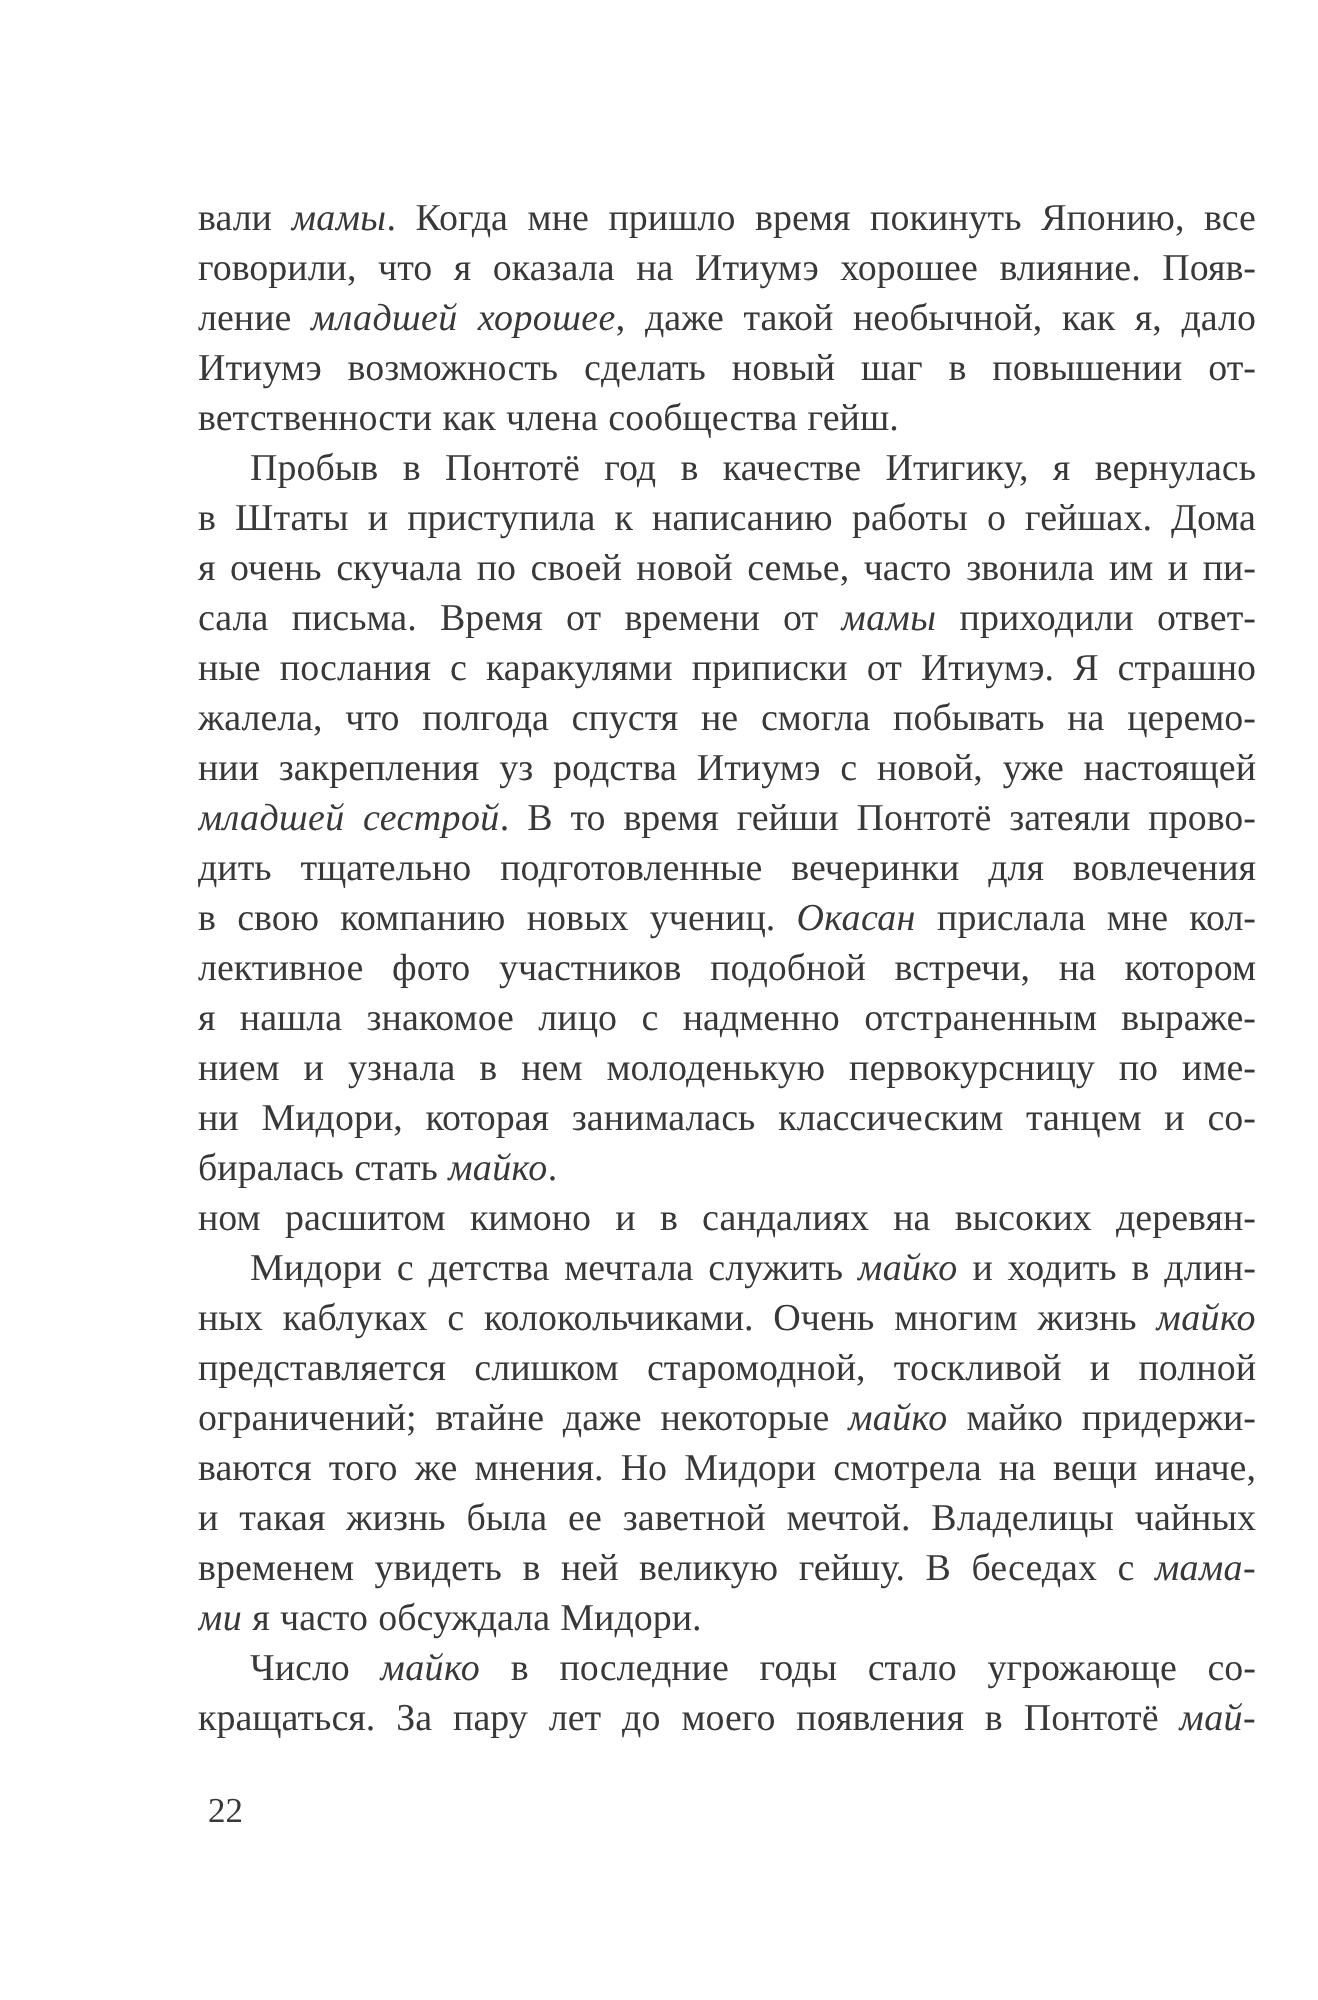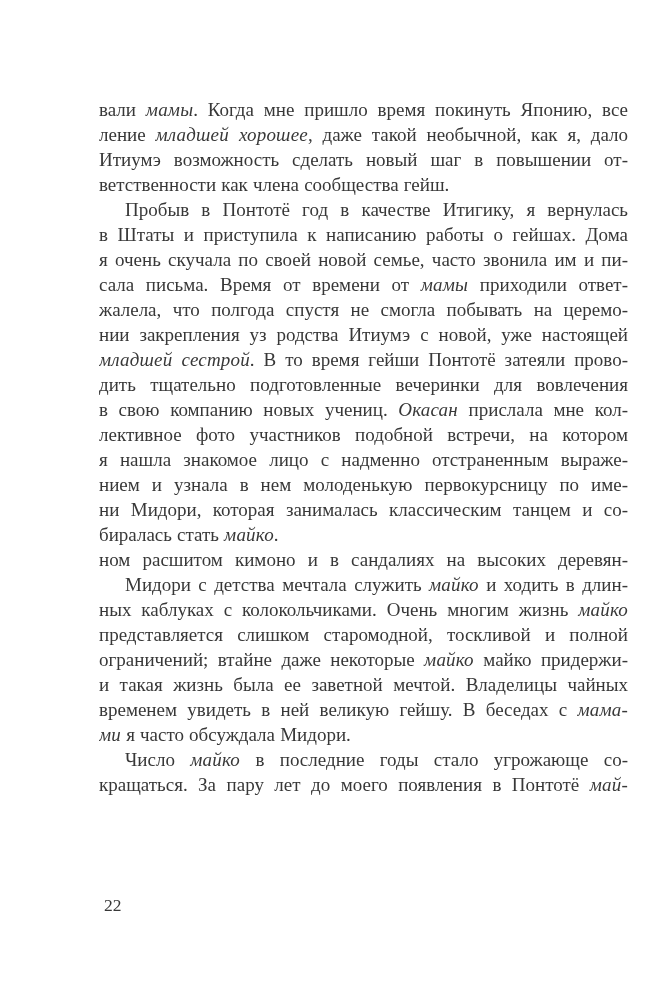--- a/index.html
+++ b/index.html
@@ -62,46 +62,49 @@
     color: var(--ink);
   }
 </style>
 </head>
 <body>
 
 <div class="book-page">
   <div class="text-block" id="text-block">
       <div class="paragraph">
         <div class="line"><span>вали </span><i>мамы</i><span>. Когда мне пришло время покинуть Японию, все</span></div>
+        <div class="line"><span>говорили, что я оказала на Итиумэ хорошее влияние. Появ-</span></div>
         <div class="line"><span>ление </span><i>младшей хорошее</i><span>, даже такой необычной, как я, дало</span></div>
         <div class="line"><span>Итиумэ возможность сделать новый шаг в повышении от-</span></div>
         <div class="line no-stretch"><span>ветственности как члена сообщества гейш.</span></div>
       </div>
       <div class="paragraph">
         <div class="line indent"><span>Пробыв в Понтотё год в качестве Итигику, я вернулась</span></div>
         <div class="line"><span>в Штаты и приступила к написанию работы о гейшах. Дома</span></div>
         <div class="line"><span>я очень скучала по своей новой семье, часто звонила им и пи-</span></div>
         <div class="line"><span>сала письма. Время от времени от </span><i>мамы</i><span> приходили ответ-</span></div>
+        <div class="line"><span>ные послания с каракулями приписки от Итиумэ. Я страшно</span></div>
         <div class="line"><span>жалела, что полгода спустя не смогла побывать на церемо-</span></div>
         <div class="line"><span>нии закрепления уз родства Итиумэ с новой, уже настоящей</span></div>
         <div class="line"><i>младшей сестрой</i><span>. В то время гейши Понтотё затеяли прово-</span></div>
         <div class="line"><span>дить тщательно подготовленные вечеринки для вовлечения</span></div>
         <div class="line"><span>в свою компанию новых учениц. </span><i>Окасан</i><span> прислала мне кол-</span></div>
         <div class="line"><span>лективное фото участников подобной встречи, на котором</span></div>
         <div class="line"><span>я нашла знакомое лицо с надменно отстраненным выраже-</span></div>
         <div class="line"><span>нием и узнала в нем молоденькую первокурсницу по име-</span></div>
         <div class="line"><span>ни Мидори, которая занималась классическим танцем и со-</span></div>
         <div class="line no-stretch"><span>биралась стать </span><i>майко</i><span>.</span></div>
       </div>
       <div class="paragraph">
         <div class="line"><span>ном расшитом кимоно и в сандалиях на высоких деревян-</span></div>
         <div class="line indent"><span>Мидори с детства мечтала служить </span><i>майко</i><span> и ходить в длин-</span></div>
         <div class="line"><span>ных каблуках с колокольчиками. Очень многим жизнь </span><i>майко</i></div>
         <div class="line"><span>представляется слишком старомодной, тоскливой и полной</span></div>
         <div class="line"><span>ограничений; втайне даже некоторые </span><i>майко</i><span> майко придержи-</span></div>
+        <div class="line"><span>ваются того же мнения. Но Мидори смотрела на вещи иначе,</span></div>
         <div class="line"><span>и такая жизнь была ее заветной мечтой. Владелицы чайных</span></div>
         <div class="line"><span>временем увидеть в ней великую гейшу. В беседах с </span><i>мама-</i></div>
         <div class="line no-stretch"><i>ми</i><span> я часто обсуждала Мидори.</span></div>
       </div>
       <div class="paragraph">
         <div class="line indent"><span>Число </span><i>майко</i><span> в последние годы стало угрожающе со-</span></div>
         <div class="line"><span>кращаться. За пару лет до моего появления в Понтотё </span><i>май-</i></div>
       </div>
     </div>
   <div class="page-number">22</div>

